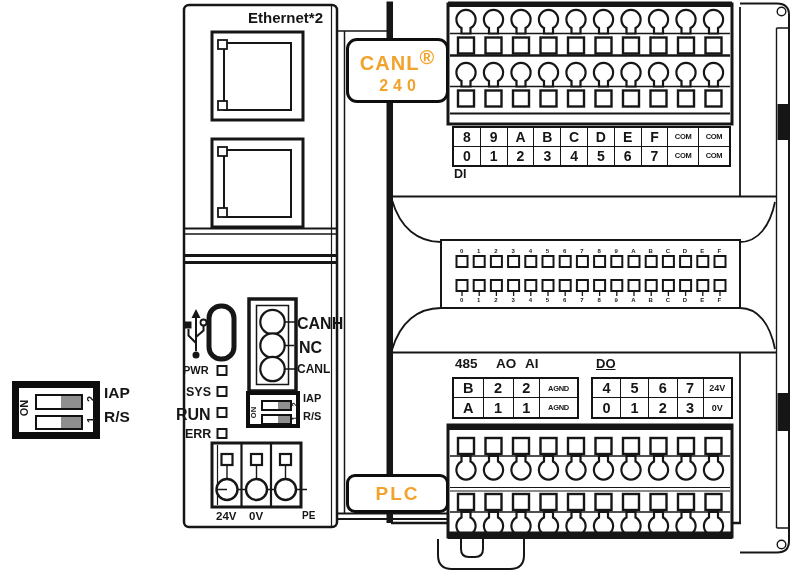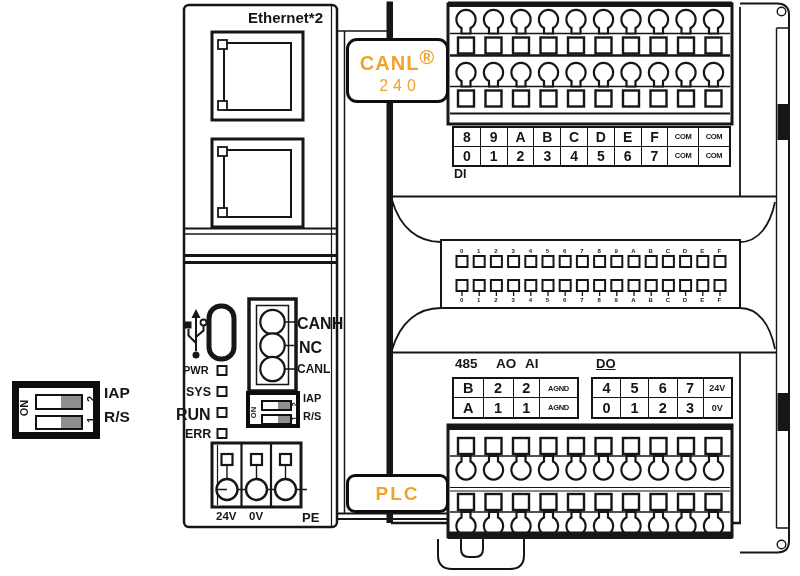--- a/index.html
+++ b/index.html
@@ -9,21 +9,21 @@
   svg { position:absolute; left:0; top:0; }
   .lbl { position:absolute; font-weight:700; white-space:nowrap; }
   .rot { transform:rotate(-90deg); transform-origin:center; }
 
   
   .badge { position:absolute; background:#fff; border:3.5px solid #0e0e0e;
            display:flex; flex-direction:column; align-items:center; justify-content:center; }
   #gcan-badge { left:346px; top:38px; width:97px; height:59px; border-radius:11px; }
   #gcan-badge .brand { color:var(--accent); font-weight:700; font-size:20px; letter-spacing:1px; line-height:1; }
   #gcan-badge sup { font-size:8px; vertical-align:super; }
-  #gcan-badge .model { color:var(--accent); font-weight:400; font-size:16px; letter-spacing:5px; text-indent:5px; margin-top:3px; line-height:1; }
+  #gcan-badge .model { color:var(--accent); font-weight:700; font-size:16px; letter-spacing:5px; text-indent:5px; margin-top:3px; line-height:1; }
   #plc-badge { left:346px; top:474px; width:97px; height:33px; border-radius:9px; }
   #plc-badge .plc { color:var(--accent); font-weight:700; font-size:19px; letter-spacing:2px; }
 
   
   .tbl { position:absolute; display:grid; background:#fff; border:2px solid #141414; }
   .tbl > div { display:flex; align-items:center; justify-content:center; font-weight:700;
                border-right:1.8px solid #141414; border-bottom:1.8px solid #141414; box-sizing:border-box; }
   .di  { left:452px; top:126px; grid-template-columns:repeat(8,26.8px) 30.4px 30.4px; grid-auto-rows:18.5px; }
   .di > div { font-size:14px; }
   .di > div:nth-child(10n) { border-right:none; }
@@ -330,21 +330,21 @@
     <span class="slot s1"></span>
     <span class="slot s2"></span>
     <span class="lbl rot n2">2</span>
     <span class="lbl rot n1">1</span>
   </div>
   <div class="lbl" style="left:303px; top:392px; font-size:11px;">IAP</div>
   <div class="lbl" style="left:303px; top:410px; font-size:11px;">R/S</div>
 
   <div class="lbl" style="left:216px; top:510px; font-size:11.5px;">24V</div>
   <div class="lbl" style="left:249px; top:510px; font-size:11.5px;">0V</div>
-  <div class="lbl" style="left:278px; top:510px; font-size:13px;padding-left:24px;">PE</div>
+  <div class="lbl" style="left:278px; top:510px; font-size:10px;padding-left:24px;">PE</div>
 
   <div class="dip" id="dip-legend">
     <span class="lbl rot on">ON</span>
     <span class="slot s1"></span>
     <span class="slot s2"></span>
     <span class="lbl rot n2">2</span>
     <span class="lbl rot n1">1</span>
   </div>
   <div class="lbl" style="left:104px; top:384px; font-size:15.5px;">IAP</div>
   <div class="lbl" style="left:104px; top:408px; font-size:15.5px;">R/S</div>

